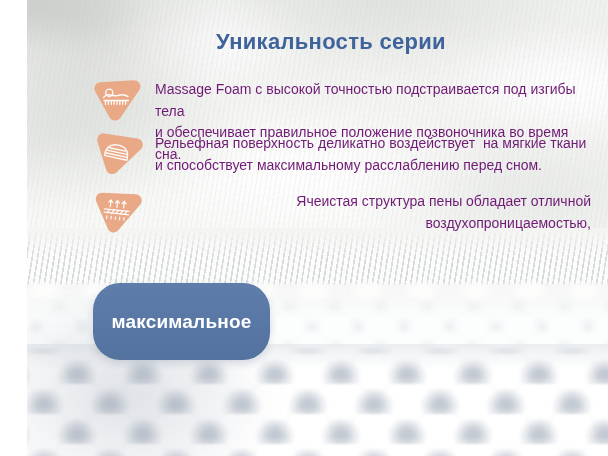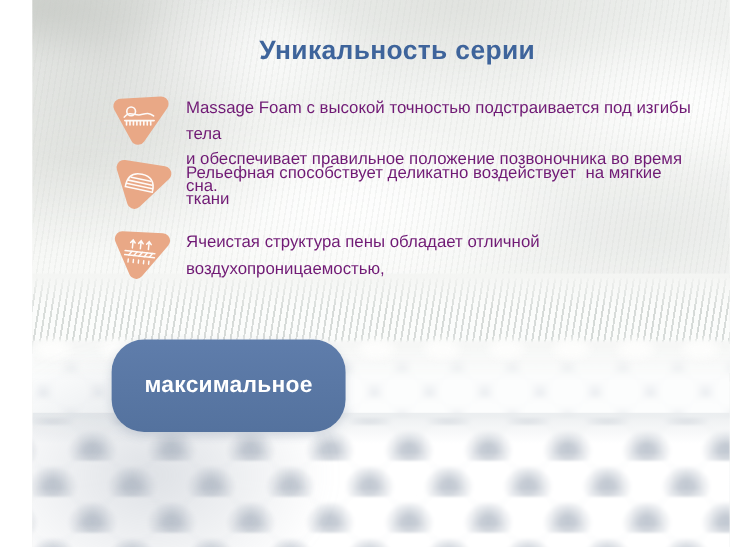--- a/index.html
+++ b/index.html
@@ -75,29 +75,29 @@
 
   
   .content { position:absolute; inset:0; z-index:5; }
   .title { position:absolute; top:29px; left:0; width:100%; margin:0; text-align:center;
     font-size:22px; font-weight:bold; letter-spacing:0.3px; color:#3e649b; }
 
   .features { position:absolute; left:64px; top:77px; width:500px; }
   .feature { position:absolute; left:0; display:flex; align-items:flex-start; }
   .feature.f1 { top:0; }
   .feature.f2 { top:54px; }
-  .feature.f3 { top:112px; }
+  .feature.f3 { top:112px;text-align:right; }
   .tri { width:50px; height:46px; flex:0 0 50px; }
   .tri svg { width:50px; height:46px; display:block; }
   .tri.r2 { transform:rotate(12deg); }
   .tri.r3 { transform:rotate(6deg); }
   .ftext { margin-left:14px; padding-top:2px; }
   .fline { font-size:14px; line-height:21.5px; color:#701a75; white-space:pre-wrap; }
 
-  .badge { position:absolute; left:66px; top:283px; width:195px; height:77px;
+  .badge { position:absolute; left:66px; top:283px; width:177px; height:77px;
     border-radius:27px; background:linear-gradient(180deg,#5f7dab,#54729e);
     display:flex; flex-direction:column; justify-content:center; align-items:center;
     box-shadow:0 3px 8px rgba(90,110,140,0.20); }
   .badge-line { color:#ffffff; font-weight:bold; font-size:19px; line-height:26px;
     letter-spacing:0.2px; }
 </style>
 </head>
 <body>
 
 <div class="stage">
@@ -149,21 +149,22 @@
             <g stroke="#ffffff" stroke-width="1.4" fill="none" stroke-linecap="round" opacity="0.95">
               <path d="M14.5 27 C14.5 17.5 20 14.5 26.5 14.5 C33 14.5 38.5 17.5 38.5 27"></path>
               <path d="M18 19 H35"></path>
               <path d="M16 22 H37"></path>
               <path d="M15 25 H38"></path>
               <path d="M14.5 28 H38.5"></path>
             </g>
           </svg>
         </span>
         <div class="ftext">
-          <div class="fline">Рельефная способствует деликатно воздействует  на мягкие ткани</div>
+          <div class="fline">Рельефная поверхность деликатно воздействует  на мягкие ткани</div>
+          <div class="fline">и способствует максимальному расслаблению перед сном.</div>
         </div>
       </div>
 
       <div class="feature f3">
         <span class="tri r3">
           <svg viewBox="0 0 52 48" xmlns="http://www.w3.org/2000/svg">
             <path d="M10 12 L45 10 L25 39 Z" fill="#e9a886" stroke="#e9a886" stroke-width="13" stroke-linejoin="round"></path>
             <g stroke="#ffffff" stroke-width="1.3" fill="none" stroke-linecap="round" opacity="0.95">
               <path d="M19.5 19 V12.5 M17.5 14.5 L19.5 12 L21.5 14.5"></path>
               <path d="M26.5 19 V12.5 M24.5 14.5 L26.5 12 L28.5 14.5"></path>

